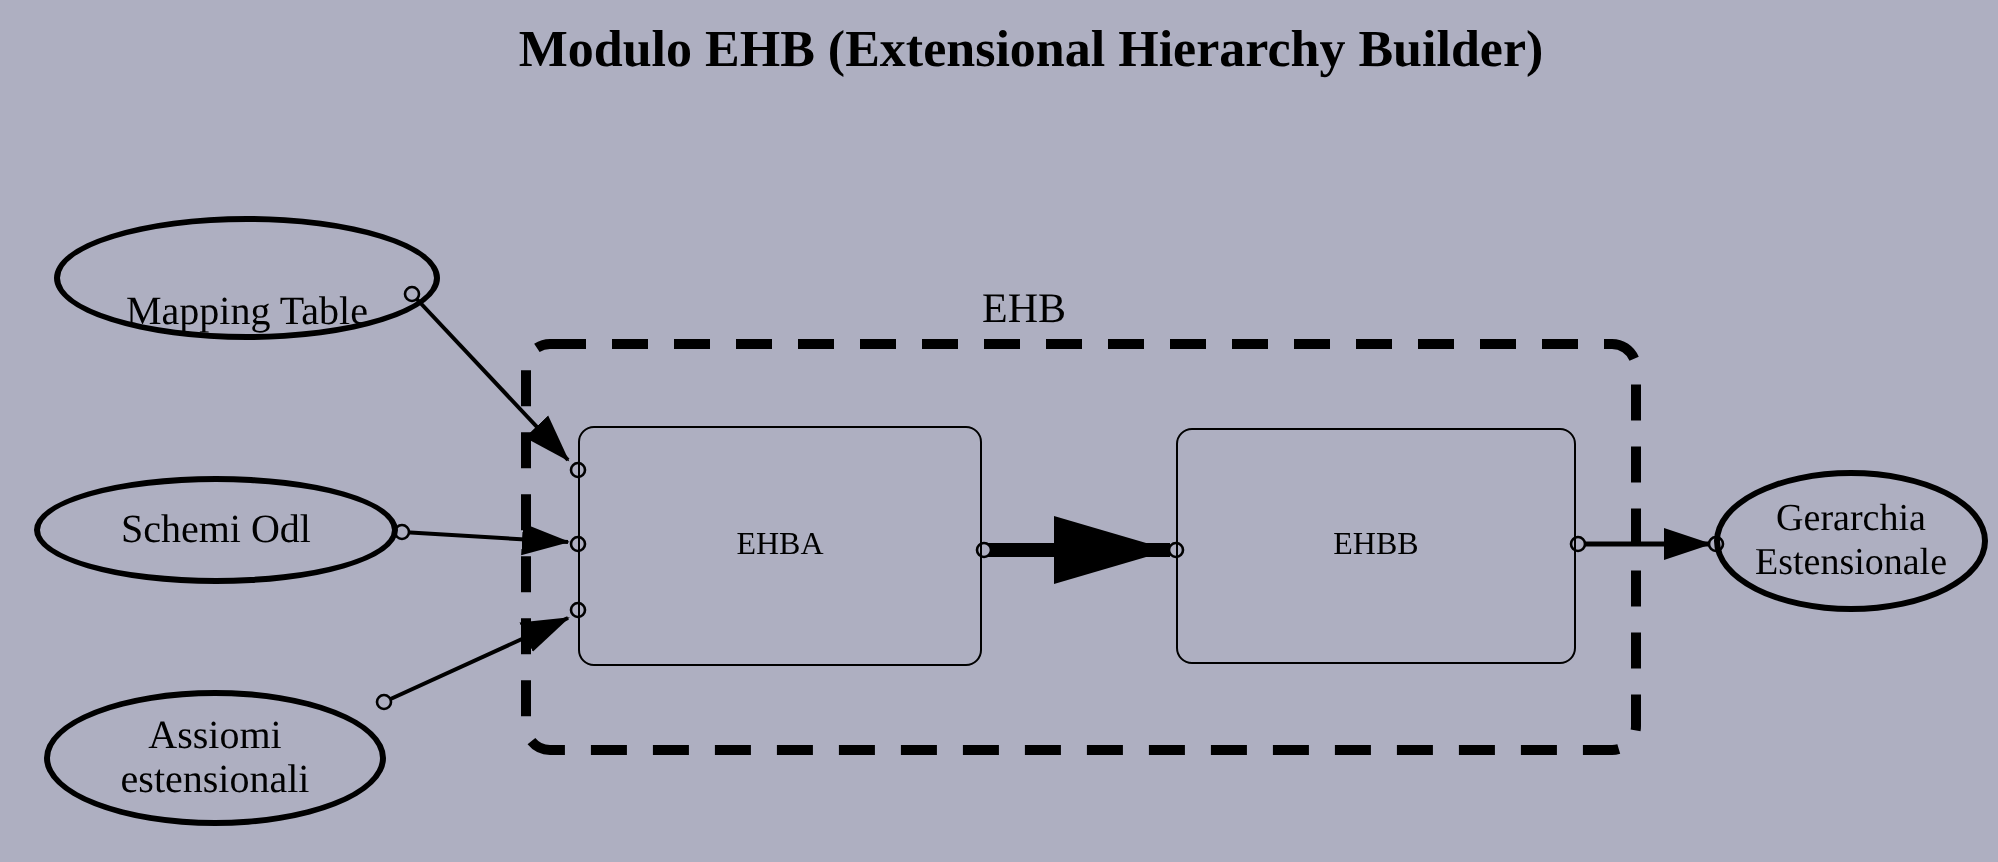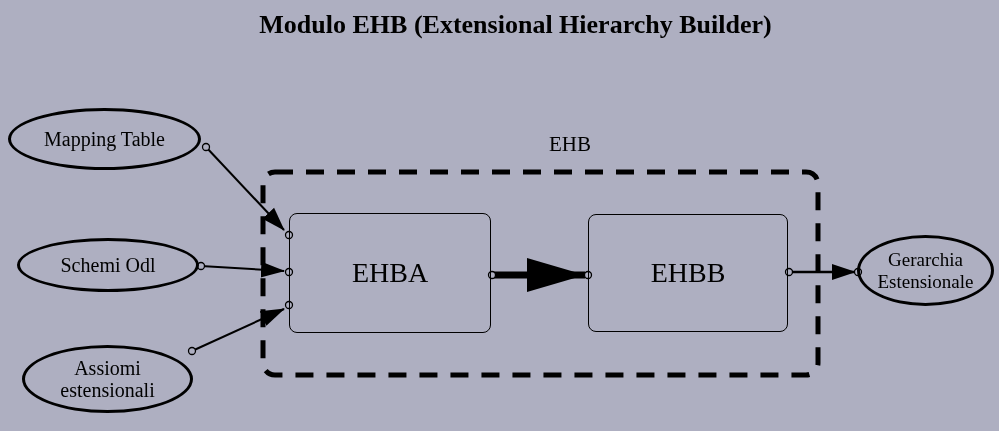--- a/index.html
+++ b/index.html
@@ -19,32 +19,32 @@
   }
   .edges{position:absolute;left:0;top:0;width:999px;height:431px;}
   .node{
     position:absolute;
     display:flex;align-items:center;justify-content:center;
     text-align:center;
     font-size:20px;line-height:1.12;
     box-sizing:border-box;
   }
   .ellipse{border:3px solid #000;border-radius:50%;}
-  .rectbox{border:1px solid #000;border-radius:8px;font-size:28px;}
-  .e-mapping{left:8px;top:108px;width:193px;height:62px;}
+  .rectbox{border:1px solid #000;border-radius:8px;font-size:16px;}
+  .e-mapping{left:27px;top:108px;width:193px;height:62px;align-items:flex-end;}
   .e-schemi{left:17px;top:238px;width:182px;height:54px;}
   .e-assiomi{left:22px;top:345px;width:171px;height:68px;}
   .e-gerarchia{left:857px;top:235px;width:137px;height:71px;font-size:19px;}
   .b-ehba{left:289px;top:213px;width:202px;height:120px;}
   .b-ehbb{left:588px;top:214px;width:200px;height:118px;}
   .wrap-narrow{display:inline-block;max-width:125px;}
   .wrap-gerarchia{display:inline-block;max-width:118px;}
   .ehb-label{
-    position:absolute;left:491px;top:132px;width:100px;
-    text-align:right;font-size:21px;
+    position:absolute;left:491px;top:142px;width:100px;
+    text-align:left;font-size:21px;
   }
 </style>
 </head>
 <body>
 
 <div class="canvas">
 
   <div class="title">Modulo EHB (Extensional Hierarchy Builder)</div>
 
   <svg class="edges" width="999" height="431" viewBox="0 0 999 431" xmlns="http://www.w3.org/2000/svg">

